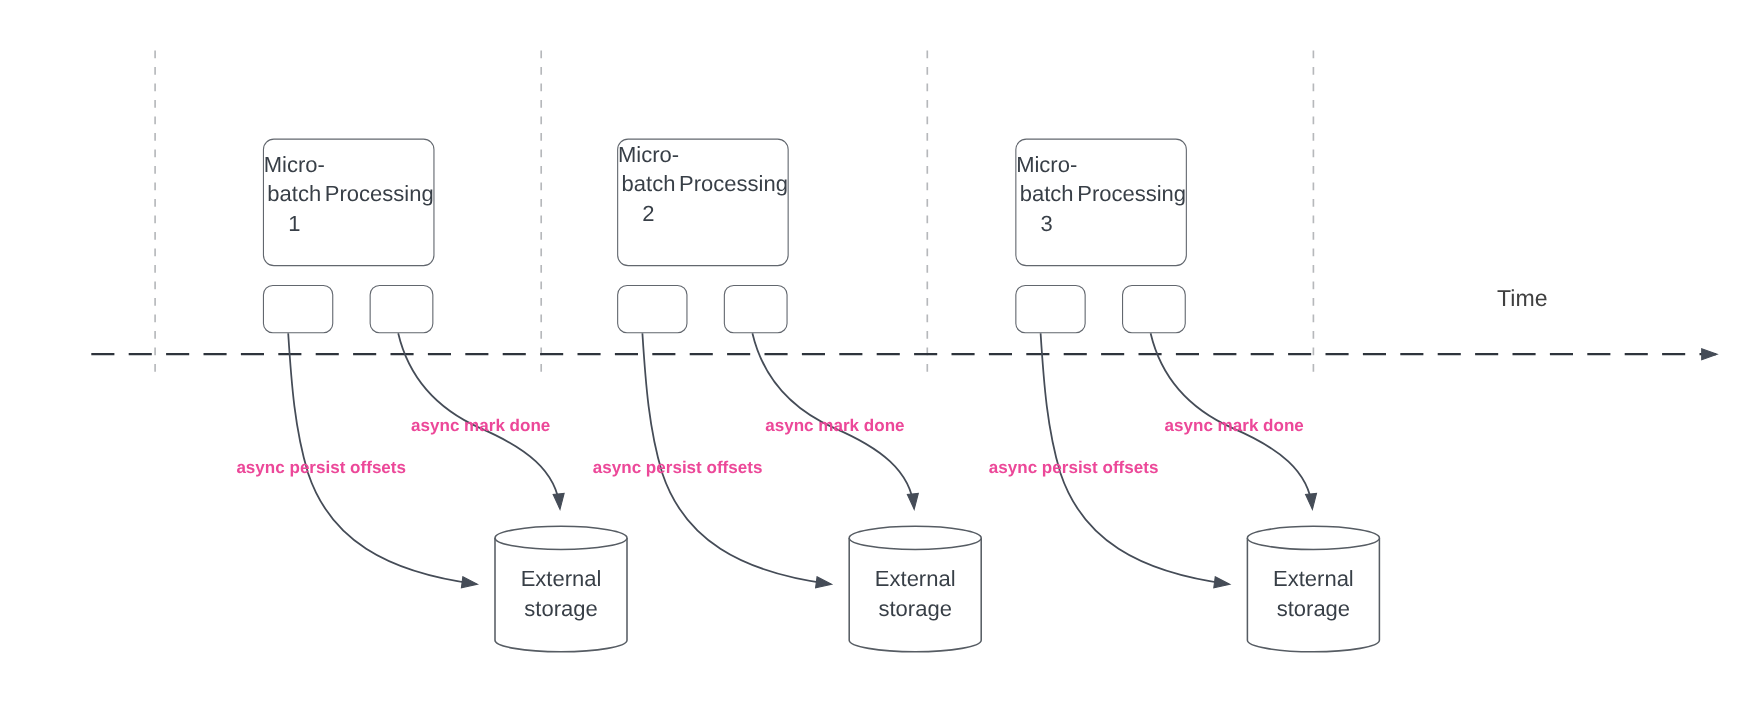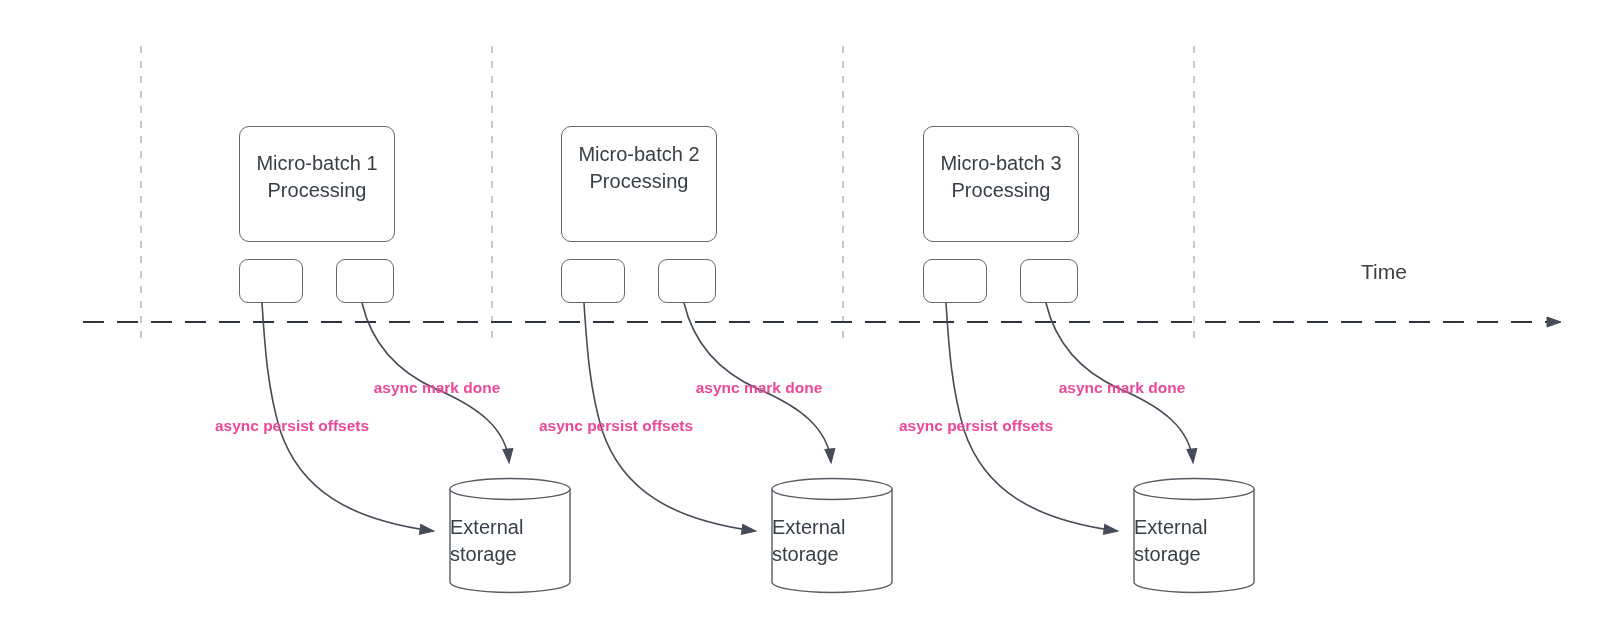--- a/index.html
+++ b/index.html
@@ -21,21 +21,21 @@
     width: 1600px;
     height: 642px;
   }
   .box {
     position: absolute;
     box-sizing: border-box;
     border: 1.4px solid #62676e;
     border-radius: 10px;
     background: #ffffff;
     display: flex;
-    flex-direction: column;
+    flex-direction: row;
     align-items: center;
     justify-content: center;
     padding-bottom: 26px;
     color: #383f47;
     font-size: 20px;
     line-height: 27px;
     text-align: center;
   }
   .smallbox {
     position: absolute;
@@ -52,21 +52,21 @@
     white-space: nowrap;
     font-weight: bold;
     font-size: 15.5px;
     line-height: 18px;
     color: #ec4899;
   }
   .storage-label {
     position: absolute;
     top: 514px;
     width: 120px;
-    text-align: left;
+    text-align: center;
     color: #383f47;
     font-size: 20px;
     line-height: 27px;
   }
   .time-label {
     position: absolute;
     left: 1361px;
     top: 260px;
     color: #404040;
     font-size: 21px;

